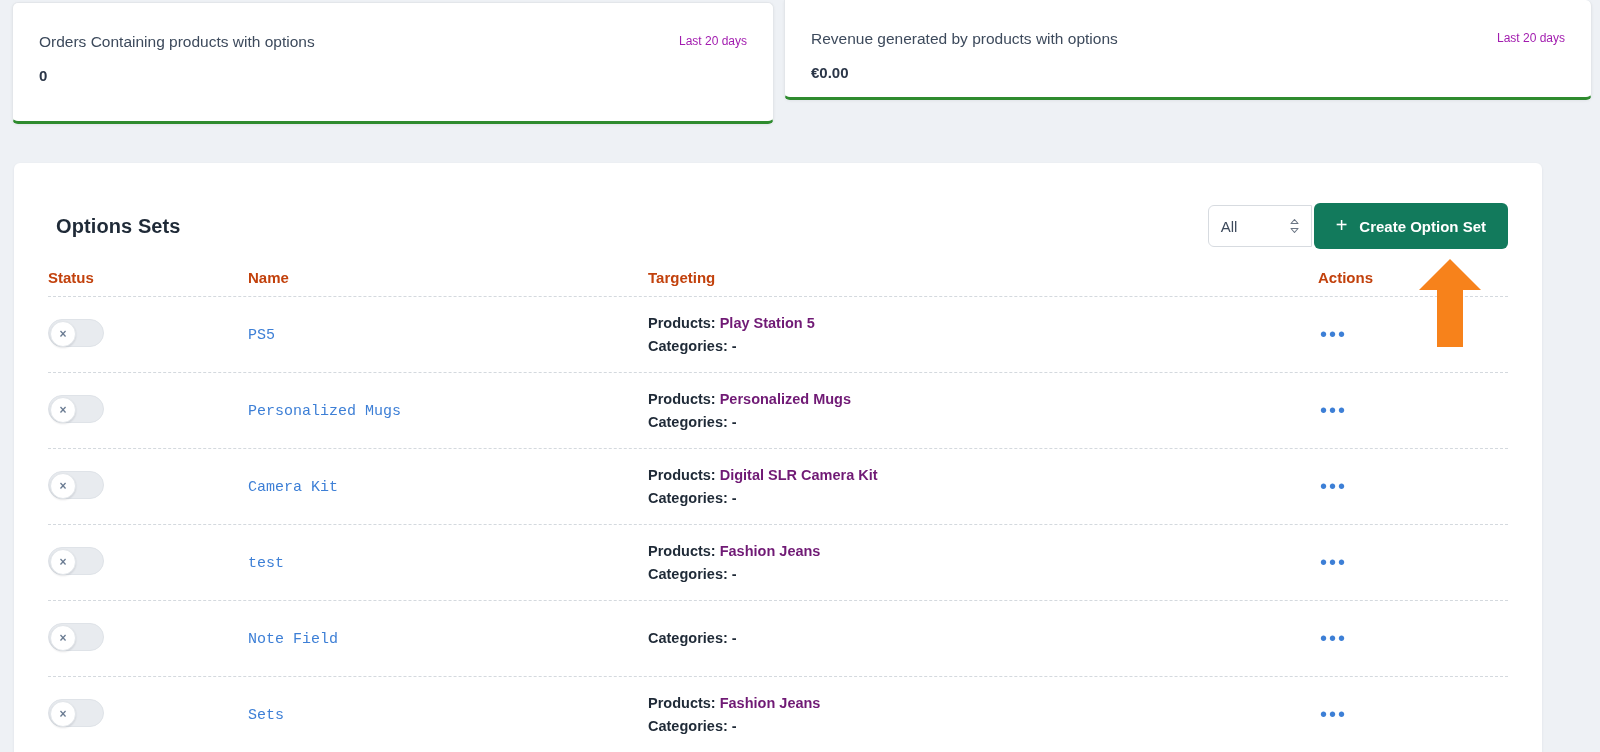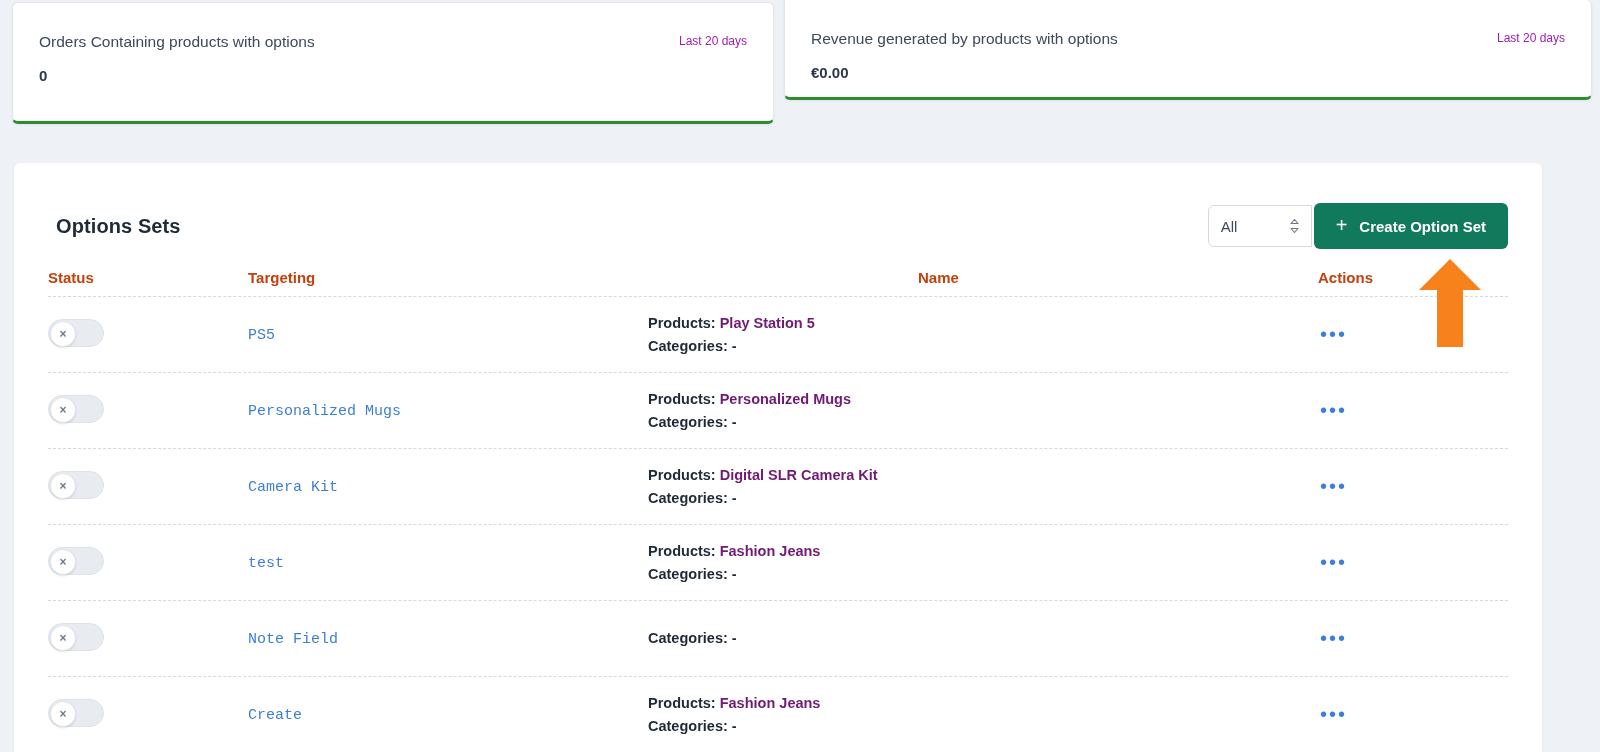--- a/index.html
+++ b/index.html
@@ -295,22 +295,22 @@
           <span class="btn-plus">+</span>
           <span>Create Option Set</span>
         </button>
       </div>
     </div>
 
     <div class="table">
 
       <div class="row head">
         <div class="cell c-status">Status</div>
+        <div class="cell c-name">Name</div>
         <div class="cell c-target">Targeting</div>
-        <div class="cell c-name">Name</div>
         <div class="cell c-actions">Actions</div>
       </div>
 
       <div class="row data">
         <div class="cell c-status">
           <span class="toggle">
             <span class="knob">×</span>
           </span>
         </div>
         <div class="cell c-name">
@@ -423,21 +423,21 @@
         </div>
       </div>
 
       <div class="row data">
         <div class="cell c-status">
           <span class="toggle">
             <span class="knob">×</span>
           </span>
         </div>
         <div class="cell c-name">
-          <a class="name-link">Create</a>
+          <a class="name-link">Sets</a>
         </div>
         <div class="cell c-target">
           <div class="target-line">
             <span>Products:</span>
             <span class="val">Fashion Jeans</span>
           </div>
           <div class="target-line">
             <span>Categories:</span>
             <span class="val plain">-</span>
           </div>

